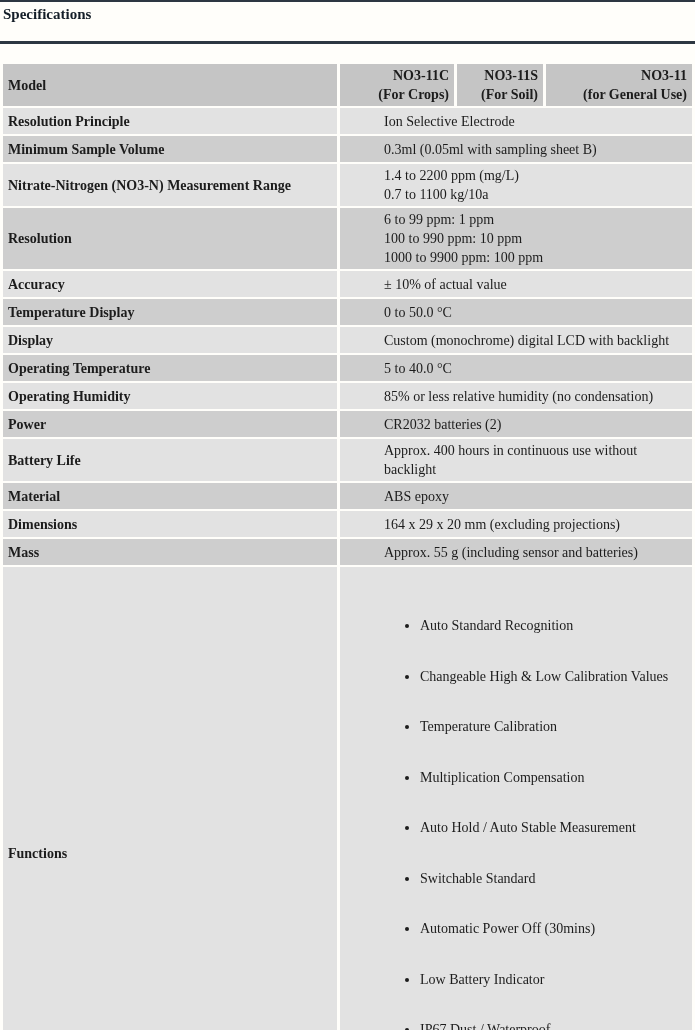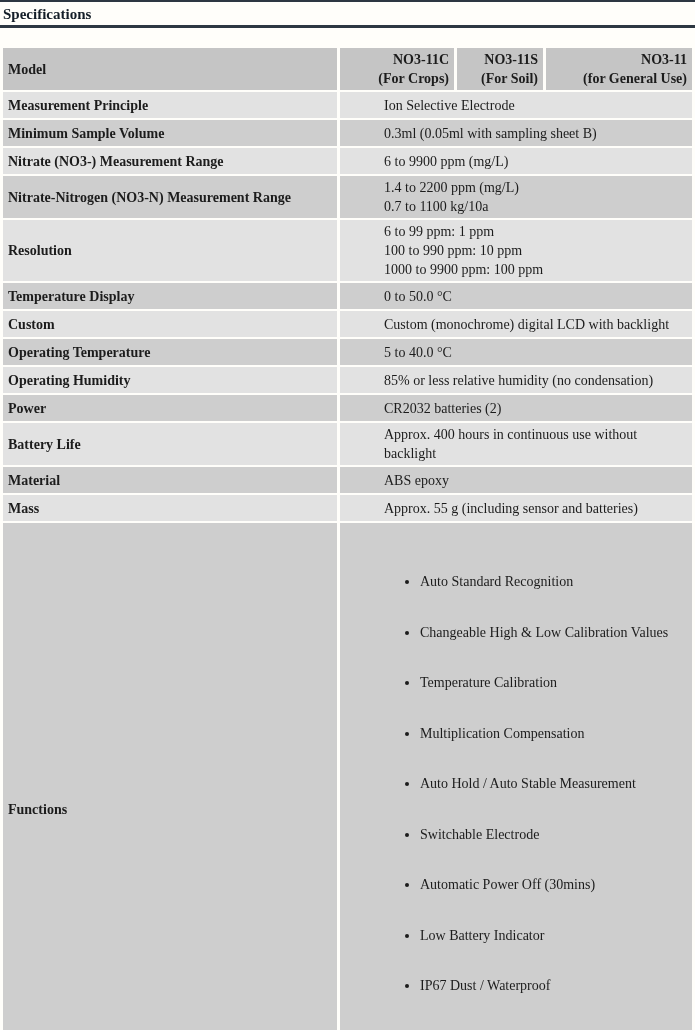--- a/index.html
+++ b/index.html
@@ -5,21 +5,21 @@
   html,body{margin:0;padding:0;}
   body{
     width:695px;height:1030px;overflow:hidden;
     background:#fffefa;
     font-family:"Liberation Serif","DejaVu Serif",serif;
     color:#1c1c1c;
   }
   .top-rule{height:2px;background:#2d3742;}
   .page-title{
     font-size:15px;font-weight:bold;color:#141e28;
-    margin:0;padding:3px 0 2px 3px;line-height:18px;
+    margin:0;padding:3px 0 18px 3px;line-height:18px;
   }
   .title-rule{height:3px;background:#2d3742;}
   table.spec{
     width:695px;table-layout:fixed;
     border-collapse:separate;border-spacing:3px 2px;
     margin-top:18px;
   }
   td{
     font-size:14px;line-height:19px;vertical-align:middle;
     padding:2px 5px;height:22px;word-wrap:break-word;
@@ -64,48 +64,48 @@
       </td>
       <td>
         <span class="col-name">NO3-11</span>
         <span class="col-sub">(for General Use)</span>
       </td>
     </tr>
   </tbody>
 
   <tbody class="stripes">
     <tr>
-      <td class="label">Measurement Principle</td>
+      <td class="label">Resolution Principle</td>
       <td class="value" colspan="3">Ion Selective Electrode</td>
     </tr>
     <tr>
       <td class="label">Minimum Sample Volume</td>
       <td class="value" colspan="3">0.3ml (0.05ml with sampling sheet B)</td>
-    </tr>
-    <tr>
-      <td class="label">Nitrate (NO3-) Measurement Range</td>
-      <td class="value" colspan="3">6 to 9900 ppm (mg/L)</td>
     </tr>
     <tr>
       <td class="label">Nitrate-Nitrogen (NO3-N) Measurement Range</td>
       <td class="value" colspan="3">1.4 to 2200 ppm (mg/L)
 0.7 to 1100 kg/10a</td>
     </tr>
     <tr>
       <td class="label">Resolution</td>
       <td class="value" colspan="3">6 to 99 ppm: 1 ppm
 100 to 990 ppm: 10 ppm
 1000 to 9900 ppm: 100 ppm</td>
     </tr>
     <tr>
+      <td class="label">Accuracy</td>
+      <td class="value" colspan="3">± 10% of actual value</td>
+    </tr>
+    <tr>
       <td class="label">Temperature Display</td>
       <td class="value" colspan="3">0 to 50.0 °C</td>
     </tr>
     <tr>
-      <td class="label">Custom</td>
+      <td class="label">Display</td>
       <td class="value" colspan="3">Custom (monochrome) digital LCD with backlight</td>
     </tr>
     <tr>
       <td class="label">Operating Temperature</td>
       <td class="value" colspan="3">5 to 40.0 °C</td>
     </tr>
     <tr>
       <td class="label">Operating Humidity</td>
       <td class="value" colspan="3">85% or less relative humidity (no condensation)</td>
     </tr>
@@ -115,33 +115,37 @@
     </tr>
     <tr>
       <td class="label">Battery Life</td>
       <td class="value" colspan="3">Approx. 400 hours in continuous use without backlight</td>
     </tr>
     <tr>
       <td class="label">Material</td>
       <td class="value" colspan="3">ABS epoxy</td>
     </tr>
     <tr>
+      <td class="label">Dimensions</td>
+      <td class="value" colspan="3">164 x 29 x 20 mm (excluding projections)</td>
+    </tr>
+    <tr>
       <td class="label">Mass</td>
       <td class="value" colspan="3">Approx. 55 g (including sensor and batteries)</td>
     </tr>
     <tr>
       <td class="label">Functions</td>
       <td class="value" colspan="3">
         <ul class="fn">
           <li>Auto Standard Recognition</li>
           <li>Changeable High &amp; Low Calibration Values</li>
           <li>Temperature Calibration</li>
           <li>Multiplication Compensation</li>
           <li>Auto Hold / Auto Stable Measurement</li>
-          <li>Switchable Electrode</li>
+          <li>Switchable Standard</li>
           <li>Automatic Power Off (30mins)</li>
           <li>Low Battery Indicator</li>
           <li>IP67 Dust / Waterproof</li>
           <li>Replaceable Sensor</li>
         </ul>
       </td>
     </tr>
   </tbody>
 
 </table>

